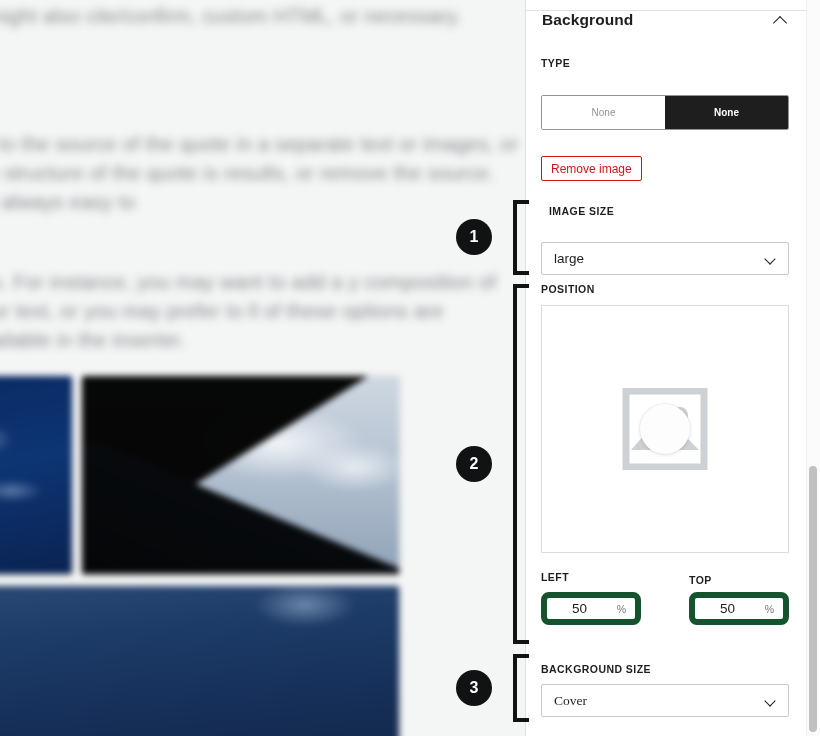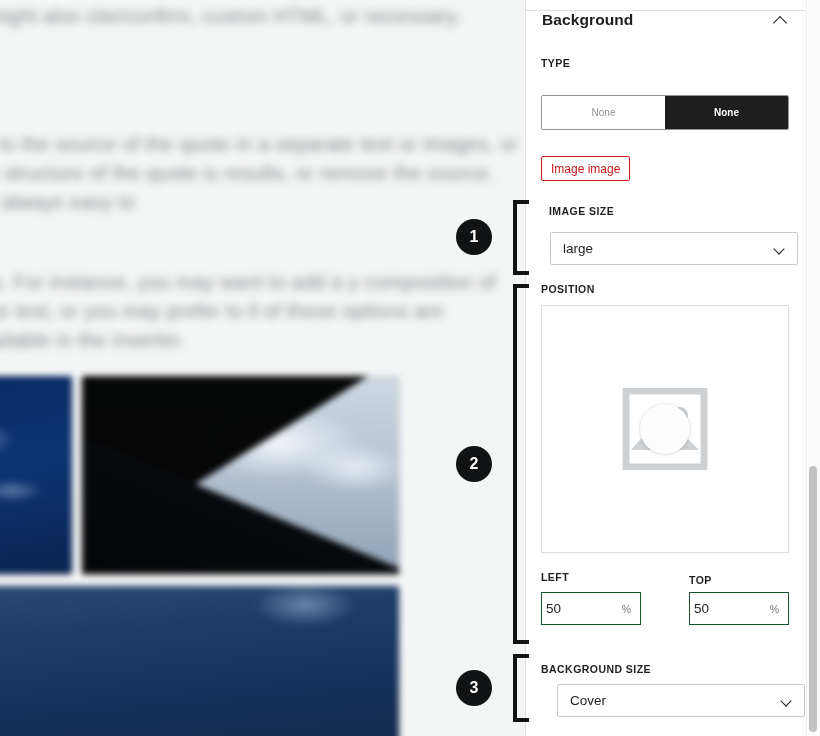--- a/index.html
+++ b/index.html
@@ -146,22 +146,22 @@
   .drag-dot {
     position: absolute; left: 50%; top: 50%;
     transform: translate(-50%, -50%);
     width: 50px; height: 50px; border-radius: 50%;
     background: #fdfdfd;
     box-shadow: 0 0 0 1px rgba(0,0,0,.045), 0 1px 4px rgba(0,0,0,.10);
   }
 
   .num-field {
     position: relative; width: 100px; height: 33px;
-    border: 1px solid #14532d; border-radius: 0; background: #fff;
-    display: flex; align-items: center; padding: 0 4px;
+    border: 6px solid #14532d; border-radius: 8px; background: #fff;
+    display: flex; align-items: center; padding: 0 25px;
     font-size: 13.5px; color: #1e1e1e;
   }
   .unit {
     position: absolute; right: 9px; top: 50%; transform: translateY(-50%);
     font-size: 10.5px; color: #757575;
   }
 
   
   .scroll-track {
     position: absolute; right: 0; top: 0; width: 14px; height: 736px;
@@ -215,25 +215,25 @@
     </div>
   </div>
 
   <div style="position:absolute;left:541px;top:57px;" class="field-label">TYPE</div>
 
   <div class="seg-group">
     <div class="seg off">None</div>
     <div class="seg on">None</div>
   </div>
 
-  <div class="btn-remove">Image image</div>
+  <div class="btn-remove">Remove image</div>
 
   <div style="position:absolute;left:541px;top:205px;padding-left:8px;" class="field-label">IMAGE SIZE</div>
 
-  <div class="select" style="position:absolute;left:541px;top:232px;margin-left:9px;">
+  <div class="select" style="position:absolute;left:541px;top:242px;">
     <span>large</span>
     <span class="chev-down"></span>
   </div>
 
   <div style="position:absolute;left:541px;top:283px;" class="field-label">POSITION</div>
 
   <div class="pos-box">
     <svg class="img-icon" viewBox="0 0 86 82">
       <rect x="4" y="3" width="78" height="76" fill="none" stroke="#cdd1d4" stroke-width="7"></rect>
       <path d="M9 62 L32 36 L50 56 L61 46 L77 62 Z" fill="#cdd1d4"></path>
@@ -249,21 +249,21 @@
   </div>
 
   <div style="position:absolute;left:689px;top:574px;" class="field-label">TOP</div>
   <div class="num-field" style="position:absolute;left:689px;top:592px;">
     <span>50</span>
     <span class="unit">%</span>
   </div>
 
   <div style="position:absolute;left:541px;top:663px;" class="field-label">BACKGROUND SIZE</div>
 
-  <div class="select" style="position:absolute;left:557px;top:684px;">
+  <div class="select" style="position:absolute;left:541px;top:684px;font-family:Liberation Serif, serif;">
     <span>Cover</span>
     <span class="chev-down"></span>
   </div>
 
   <div class="scroll-track">
     <div class="scroll-thumb"></div>
   </div>
 
   <div class="bracket" style="left:513px;top:200px;height:75px;"></div>
   <div class="marker" style="left:456px;top:219px;">1</div>

